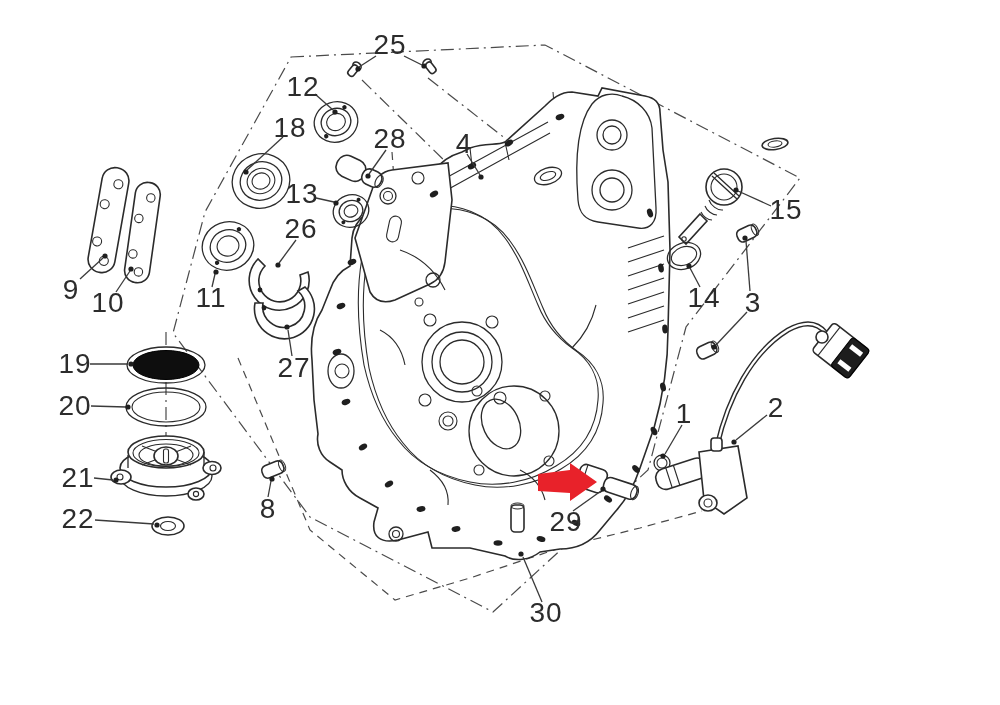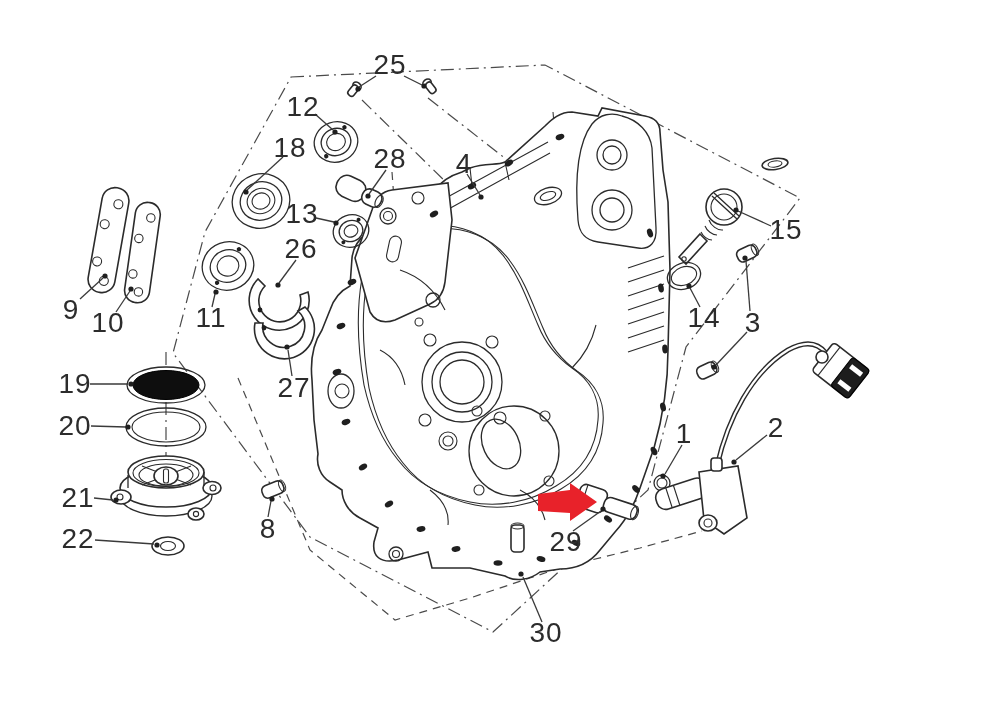--- a/index.html
+++ b/index.html
@@ -1,16 +1,16 @@
 <!DOCTYPE html>
 <html><head>
 <meta charset="utf-8">
 <style>
   html,body{margin:0;padding:0;background:#ffffff;}
-  .stage{position:relative;width:1000px;height:644px;background:#ffffff;overflow:hidden;margin-top:20px;}
+  .stage{position:relative;width:1000px;height:644px;background:#ffffff;overflow:hidden;}
   svg{display:block;}
   svg text{font-family:"Liberation Sans", sans-serif;font-size:28px;fill:#2c2c2c;text-anchor:middle;letter-spacing:1px;}
   .ln{stroke:#2b2b2b;fill:none;stroke-width:1.3;}
   .ln2{stroke:#2b2b2b;fill:#ffffff;stroke-width:1.6;}
   .thin{stroke:#2b2b2b;fill:none;stroke-width:1.1;}
   .leader{stroke:#3a3a3a;fill:none;stroke-width:1.3;}
   .dot{fill:#1f1f1f;stroke:none;}
   .hole{fill:#1f1f1f;stroke:none;}
   .dashdot{stroke:#4a4a4a;fill:none;stroke-width:1.2;stroke-dasharray:13 5 2 5;}
   .dashed{stroke:#4a4a4a;fill:none;stroke-width:1.2;stroke-dasharray:8 6;}

